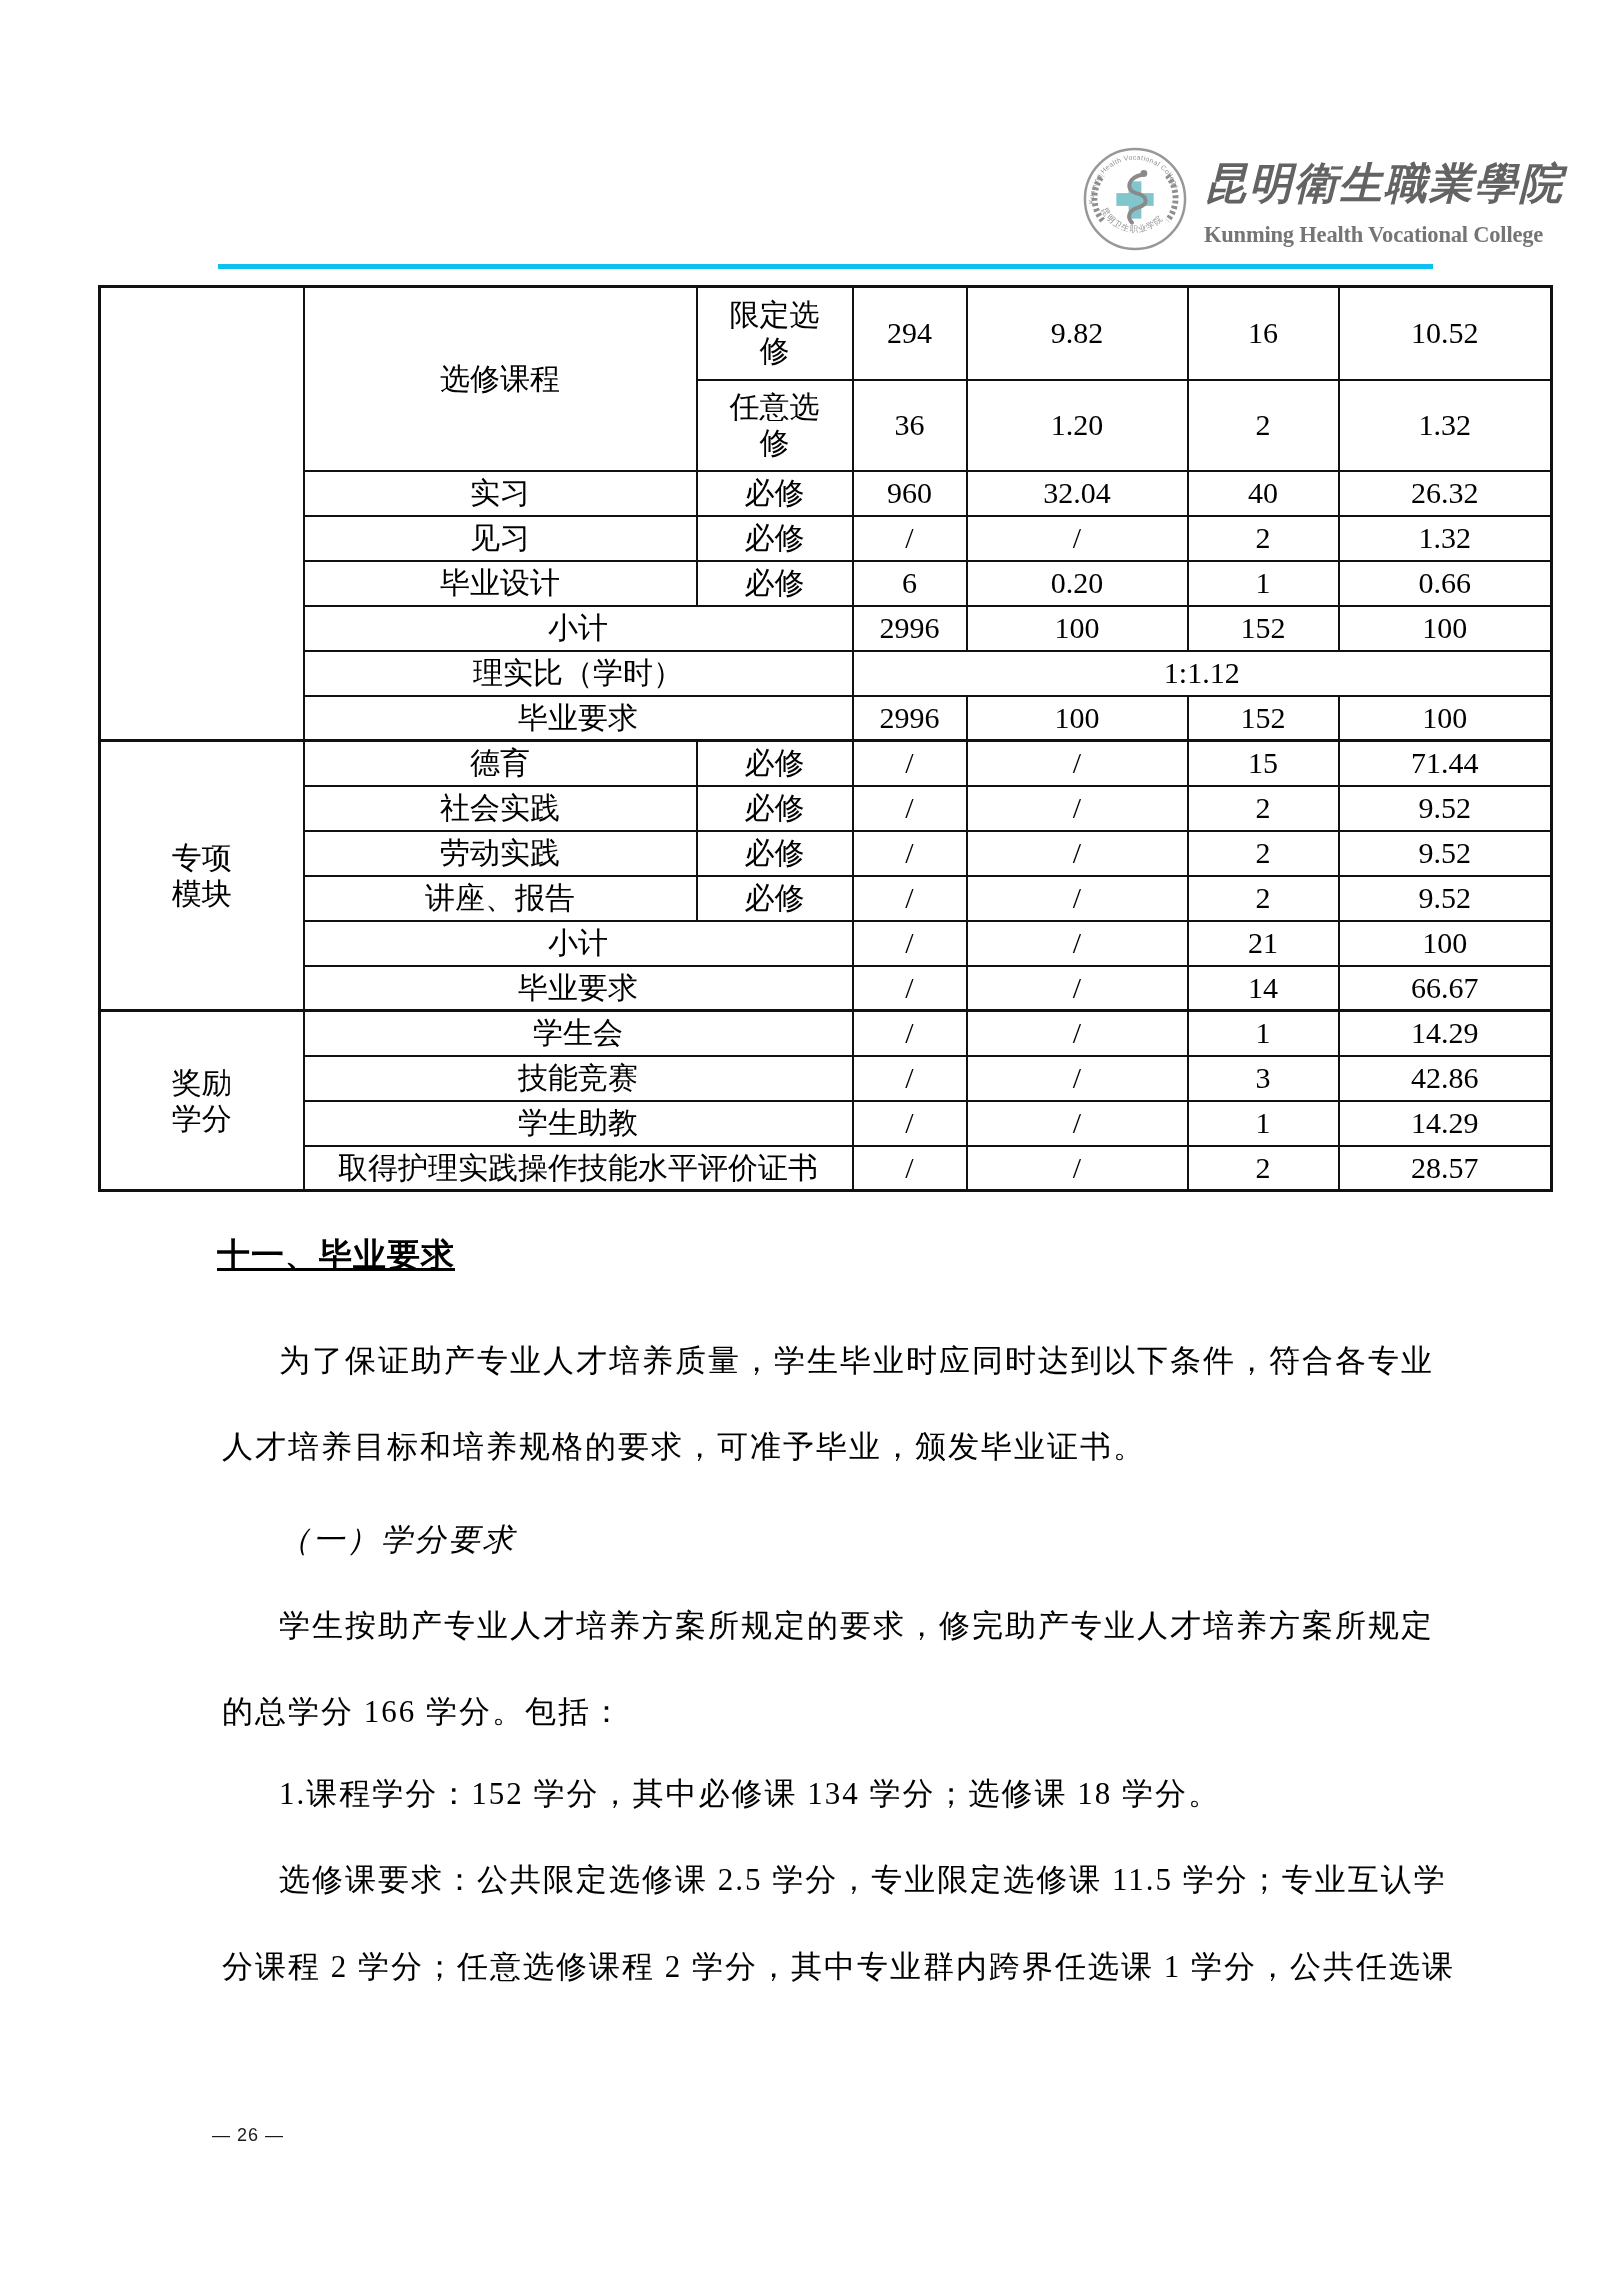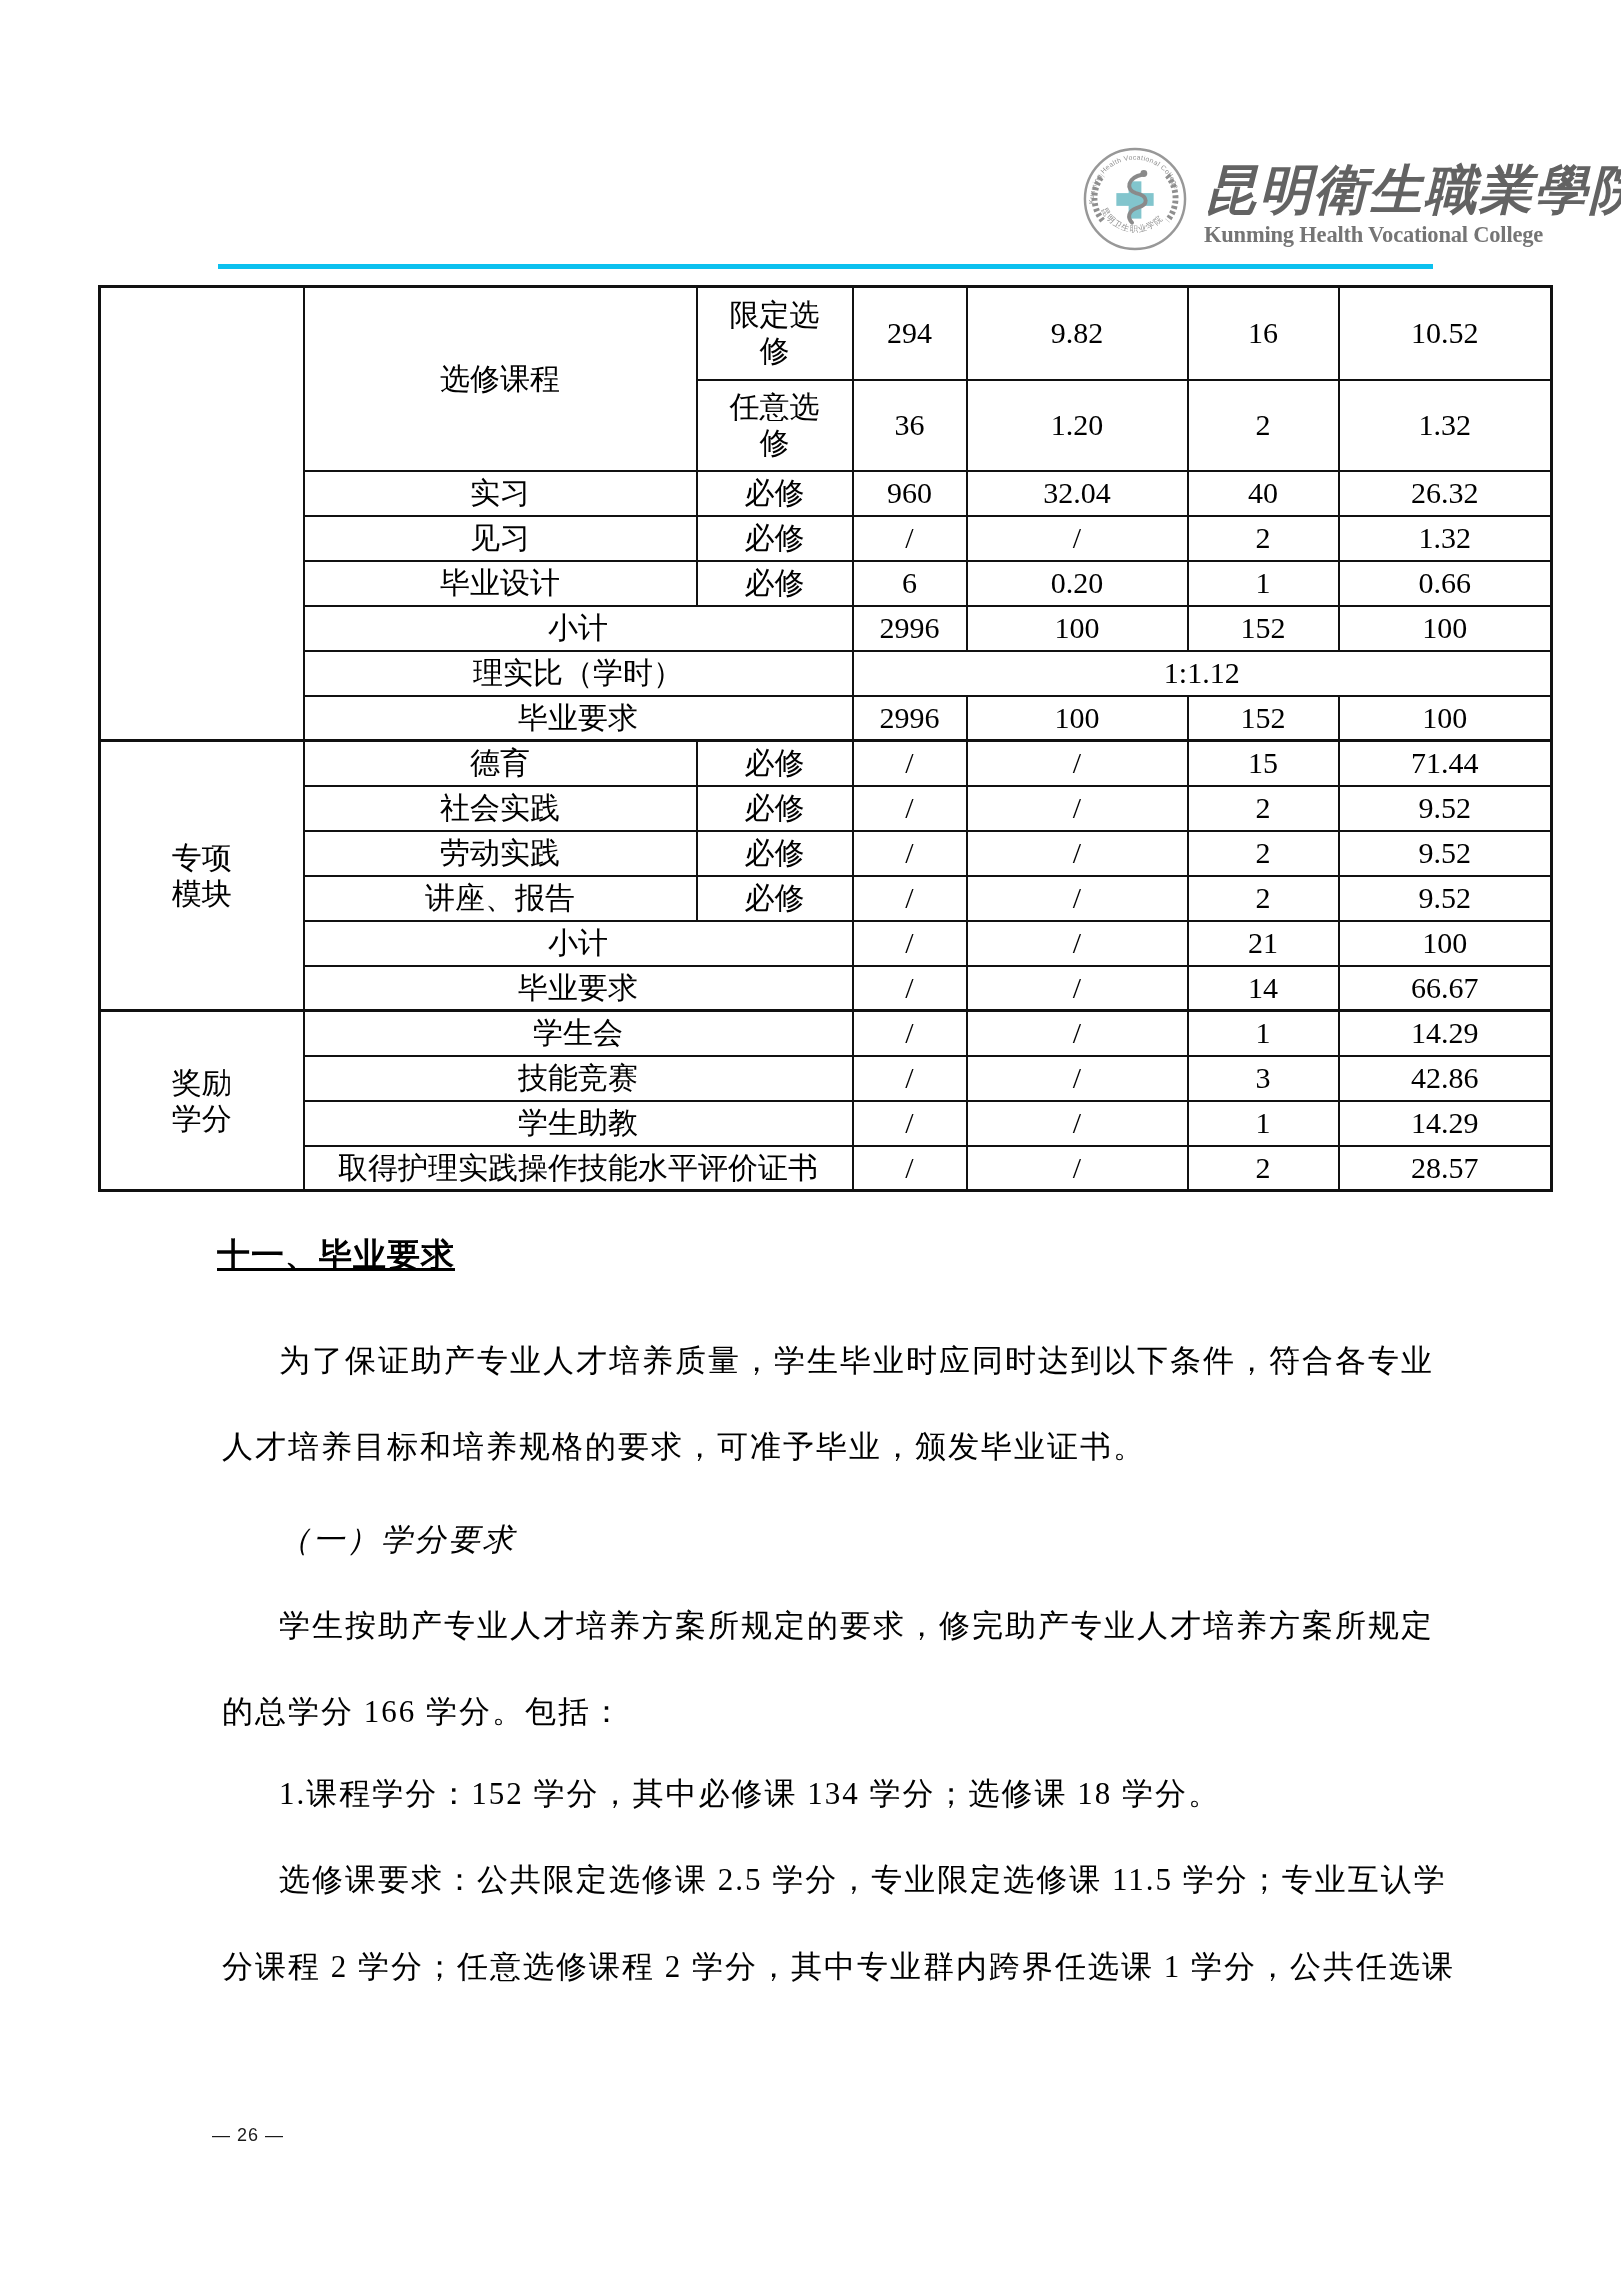--- a/index.html
+++ b/index.html
@@ -9,21 +9,21 @@
     background:#ffffff;
     margin:0 auto;
     overflow:hidden;
     font-family:"Liberation Serif","DejaVu Serif",serif;
     color:#000;
   }
   
   .logo-seal{position:absolute;left:1082px;top:145px;width:106px;height:108px;}
   .logo-cn{
     position:absolute;left:1204px;top:155px;width:363px;height:61px;
-    font-size:53px;font-weight:bold;font-style:italic;
+    font-size:43px;font-weight:bold;font-style:italic;
     color:#636363;letter-spacing:2px;white-space:nowrap;
     font-family:"Liberation Serif","DejaVu Serif",serif;
   }
   .logo-en{
     position:absolute;left:1204px;top:222px;width:363px;
     font-size:22.5px;font-weight:bold;color:#757575;
     letter-spacing:-0.2px;white-space:nowrap;
     font-family:"Liberation Serif","DejaVu Serif",serif;
   }
   .cyan-line{

